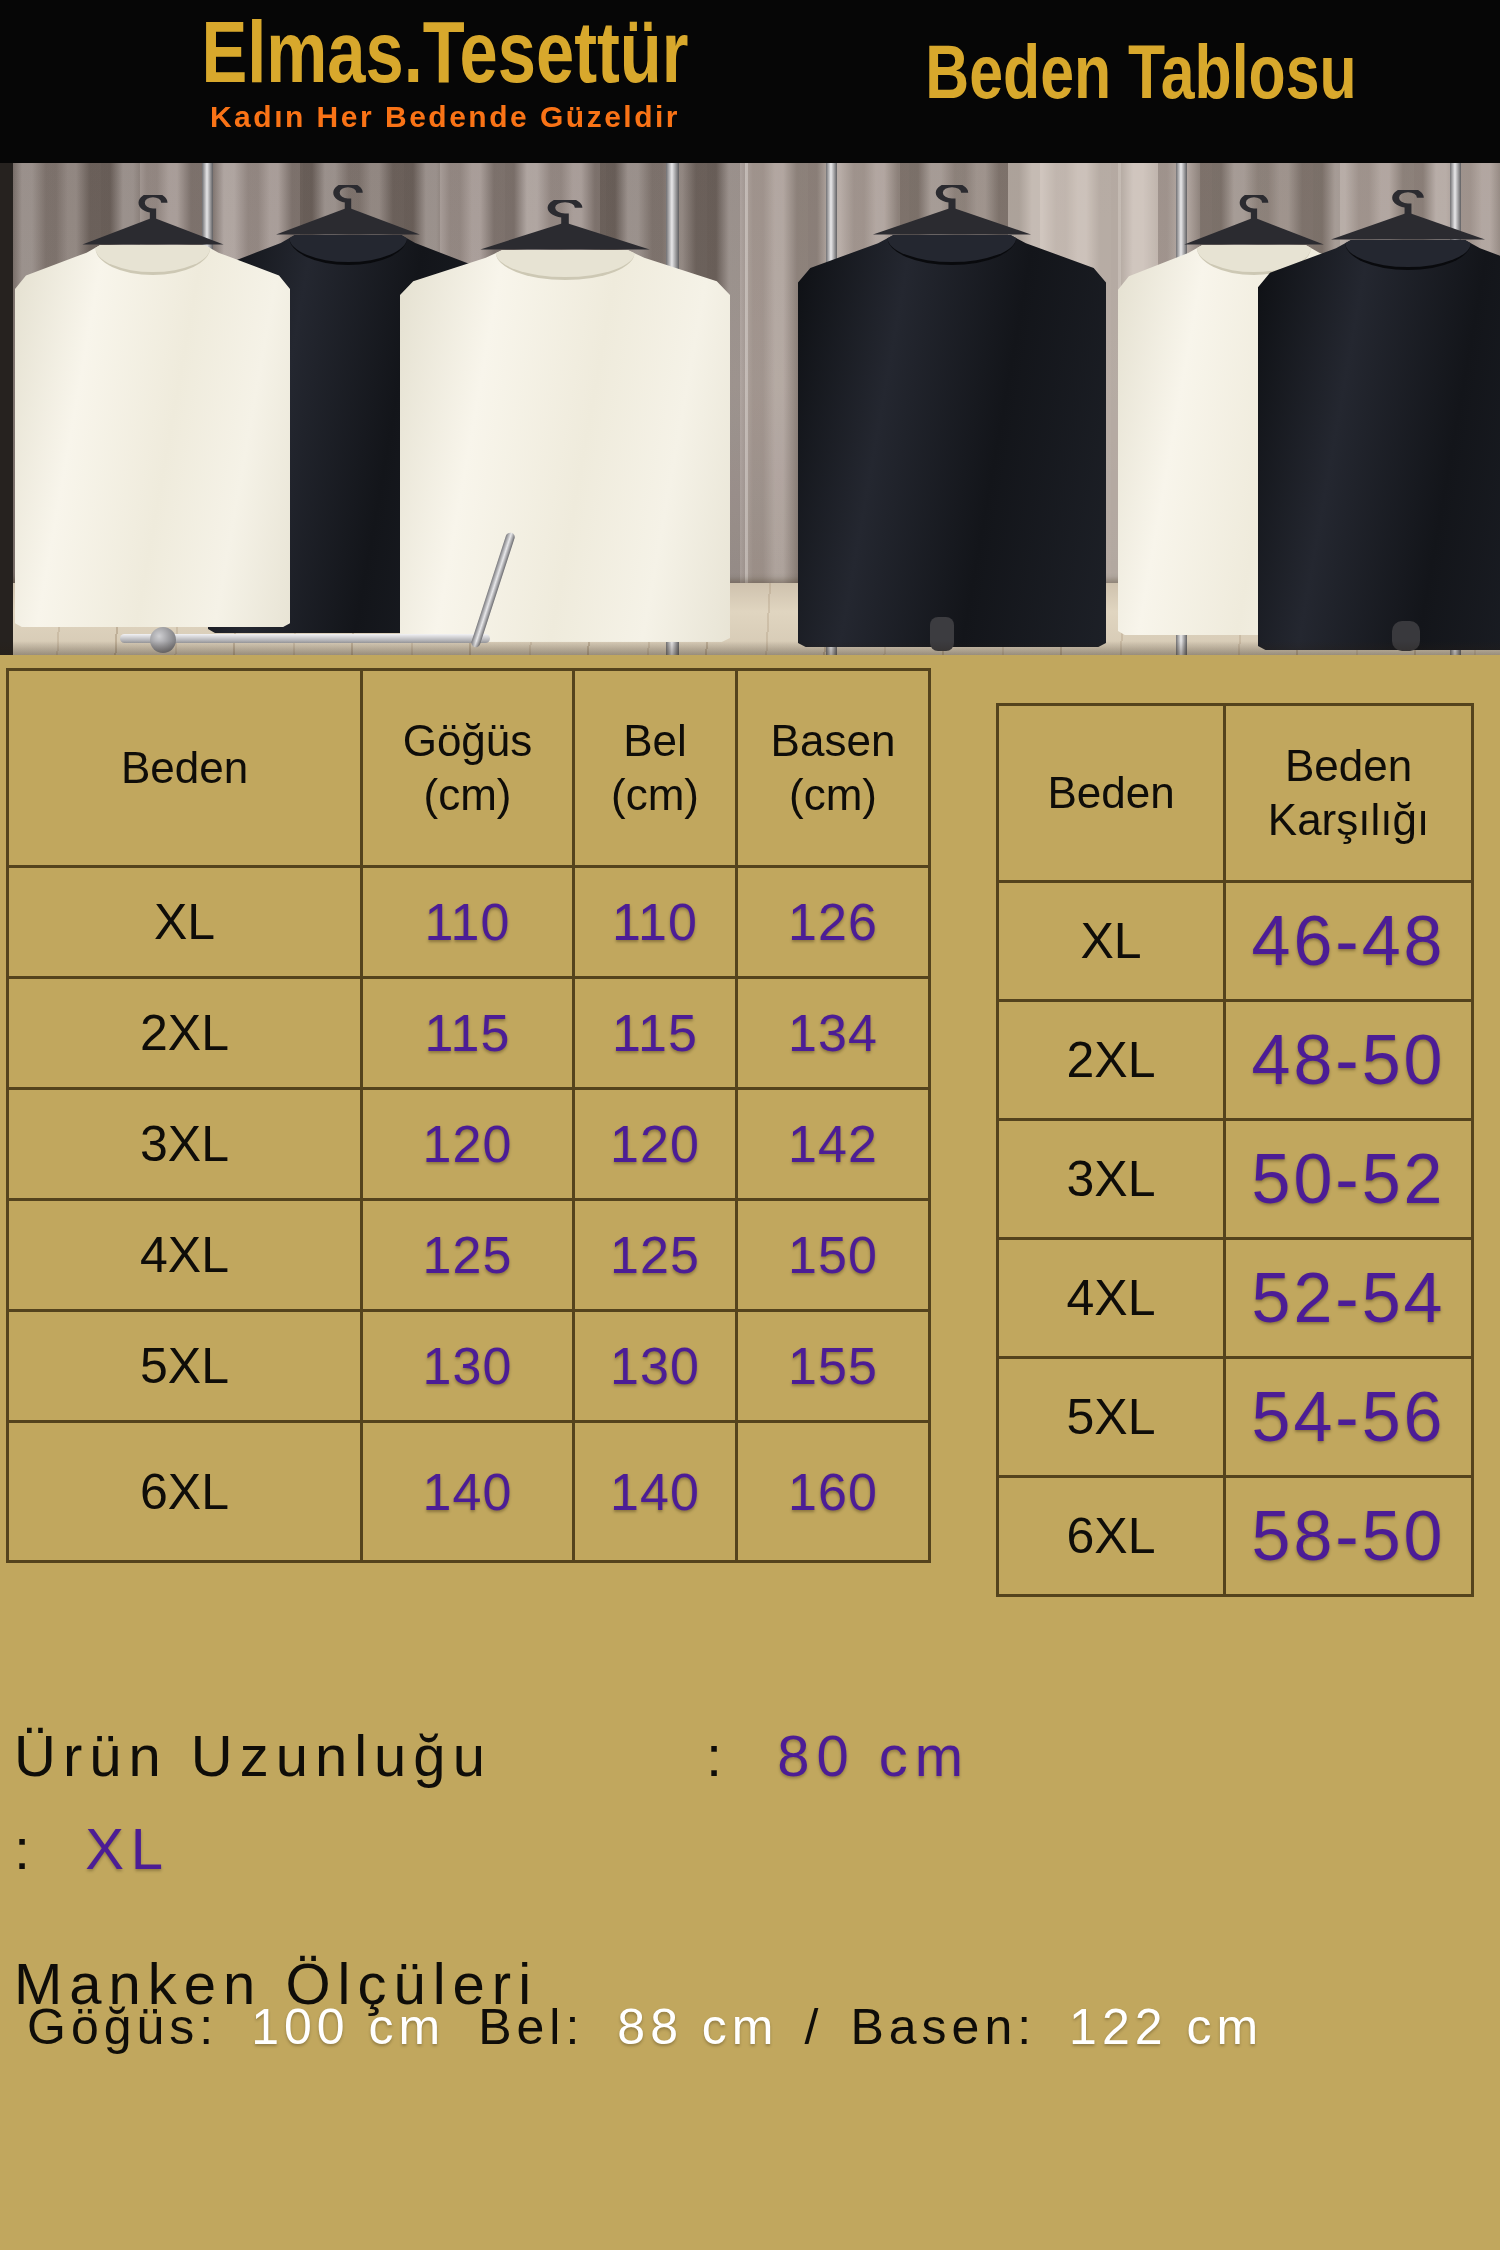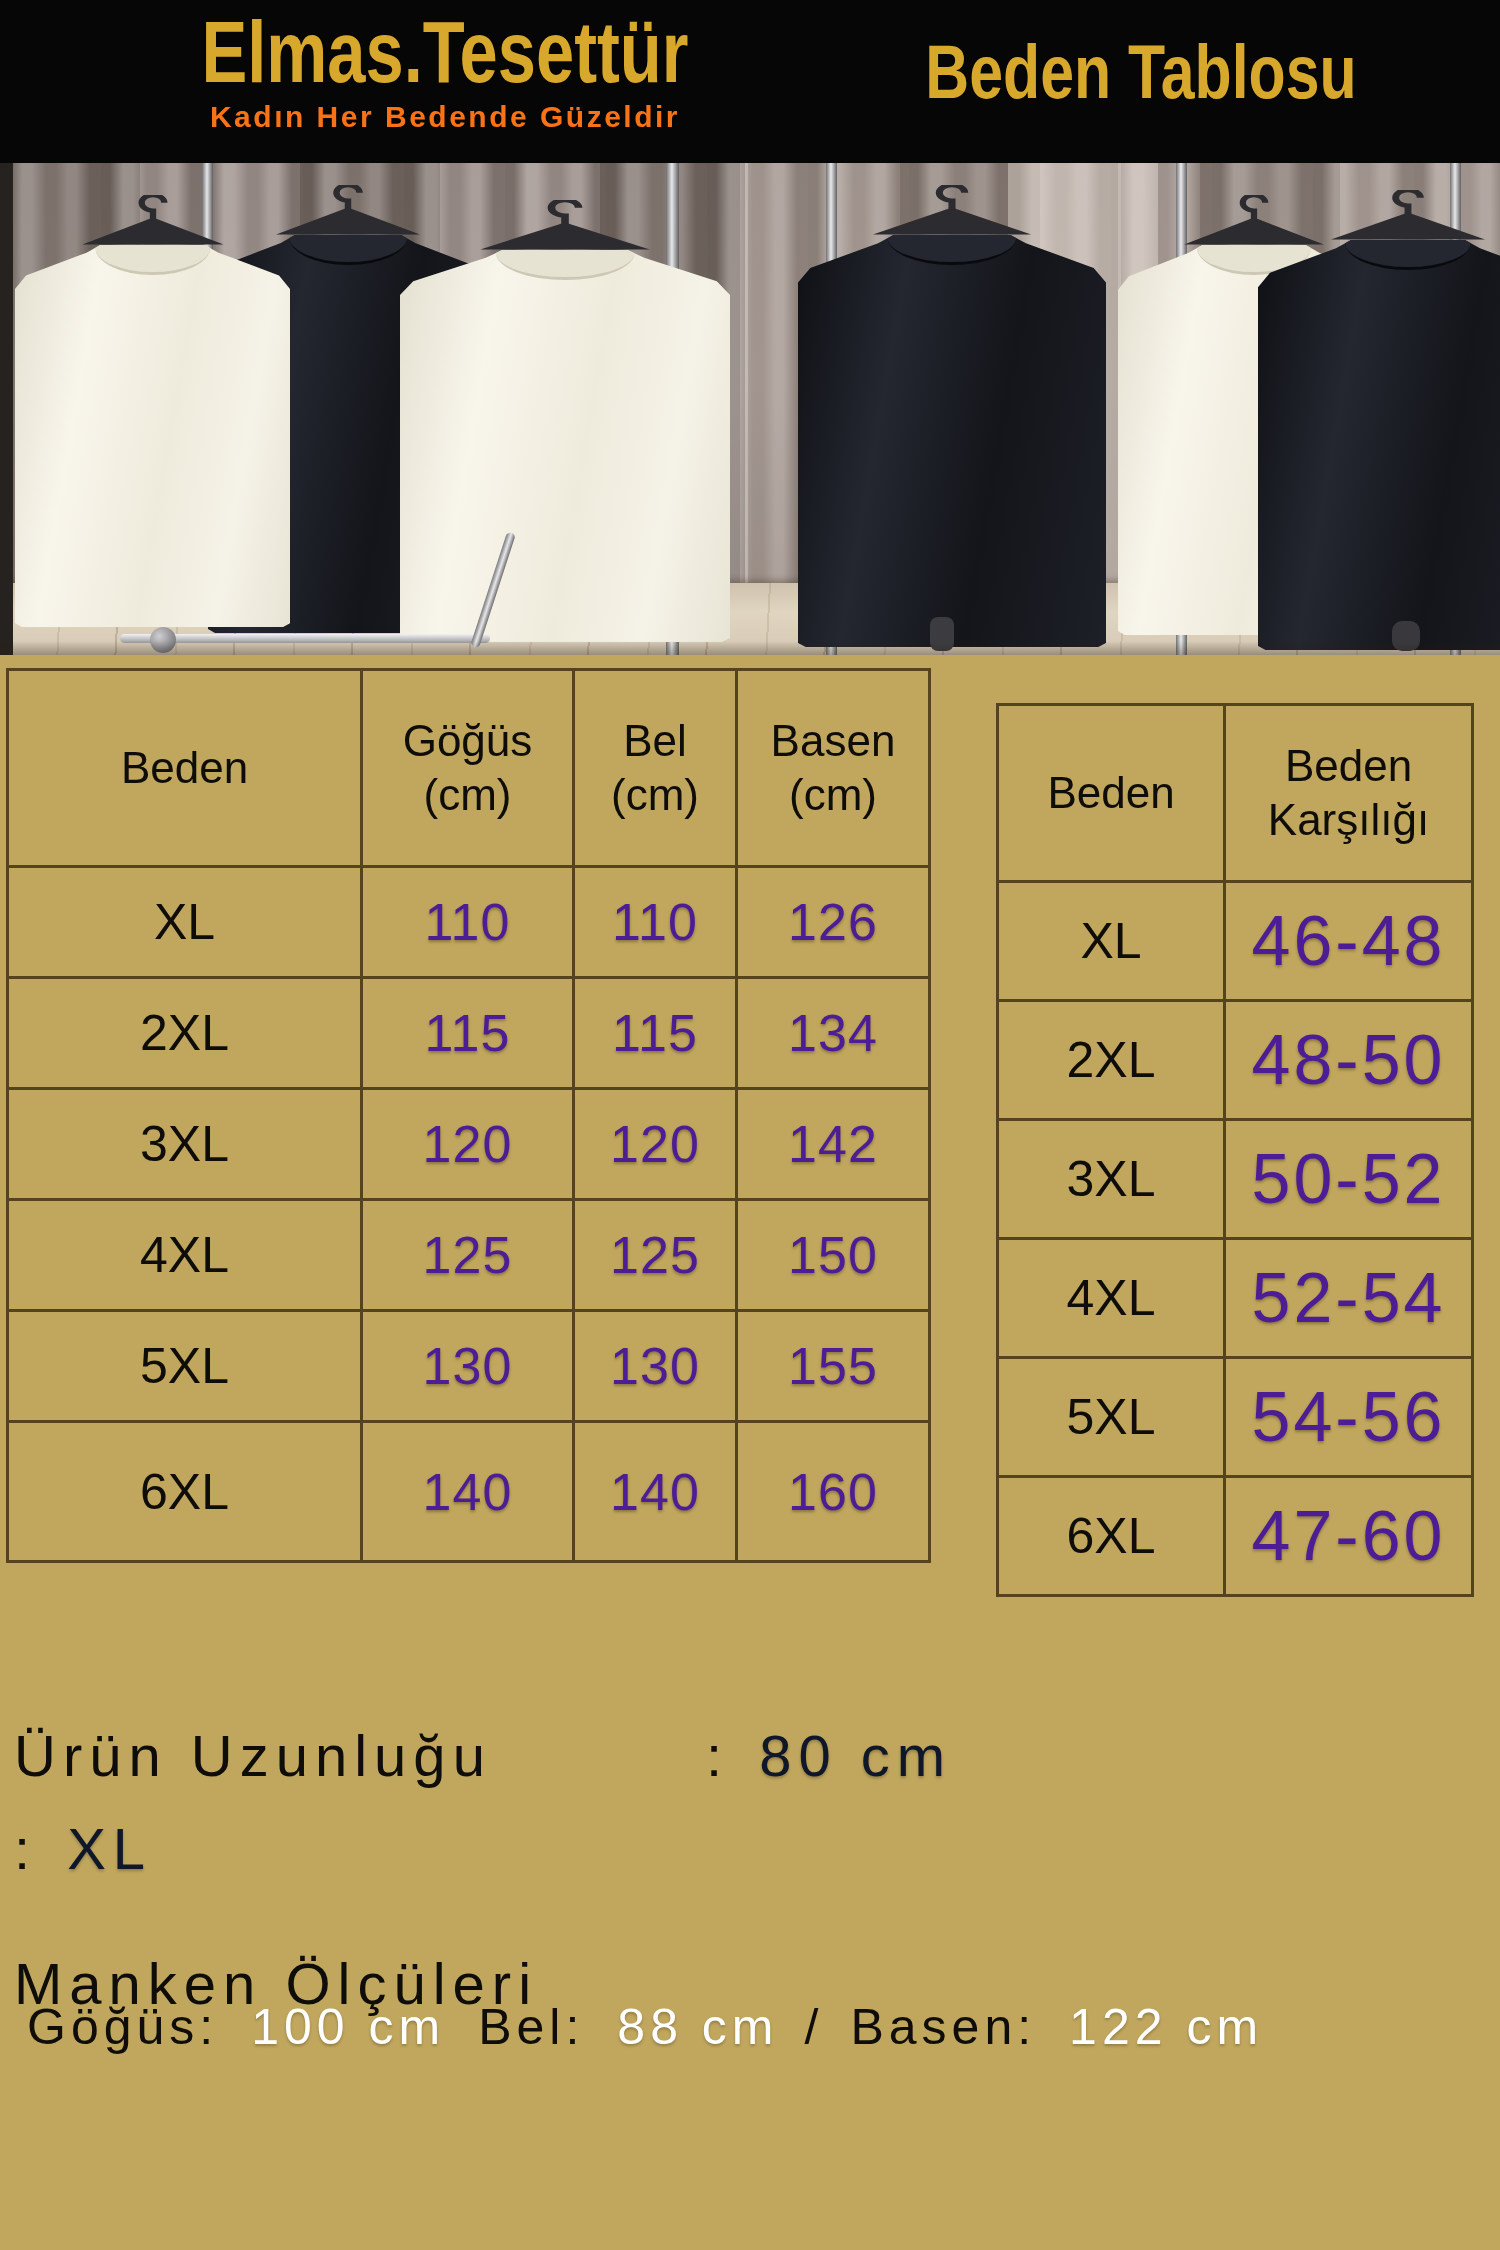--- a/index.html
+++ b/index.html
@@ -98,21 +98,21 @@
   .size-table tr.r { height:111px; }
   .size-table tr.r:last-child { height:140px; }
   .eq-table tr.hdr { height:177px; }
   .eq-table tr.r { height:119px; }
 
   
   .info-line { position:absolute; left:14px; display:flex; align-items:center;
     font-size:58px; color:#0F0D09; letter-spacing:7px; white-space:nowrap; }
   .info-line .lbl { width:692px; flex:none; }
   .info-line .sep { color:#0F0D09; }
-  .info-line .val { margin-left:30px; color:#0f172a; text-shadow:0 2px 3px rgba(40,30,10,.3); }
+  .info-line .val { margin-left:48px; color:#4c1d95; text-shadow:0 2px 3px rgba(40,30,10,.3); }
   .line-1 { top:1722px; } .line-2 { top:1815px; } .line-3 { top:1950px; }
   .line-4 { top:1998px; left:14px; position:absolute; display:flex; align-items:center;
     font-size:50px; letter-spacing:5px; white-space:nowrap; }
   .line-4 .seg { margin-right:20px;margin-left:13px; }
   .seg-dark { color:#0F0D09; }
   .seg-light { color:#FFFFFF; text-shadow:0 2px 3px rgba(40,30,10,.3); }
   .line-4 .seg-slash { margin:0 14px 0 6px; }
 </style>
 </head>
 <body>
@@ -269,21 +269,21 @@
     <tr class="r">
       <td class="size-cell">4XL</td>
       <td class="value-cell">52-54</td>
     </tr>
     <tr class="r">
       <td class="size-cell">5XL</td>
       <td class="value-cell">54-56</td>
     </tr>
     <tr class="r">
       <td class="size-cell">6XL</td>
-      <td class="value-cell">47-60</td>
+      <td class="value-cell">58-50</td>
     </tr>
   </tbody>
     </table>
 
   <div class="info-line line-1">
     <span class="lbl">Ürün Uzunluğu</span>
     <span class="sep">:</span>
     <span class="val">80 cm</span>
   </div>
   <div class="info-line line-2">

